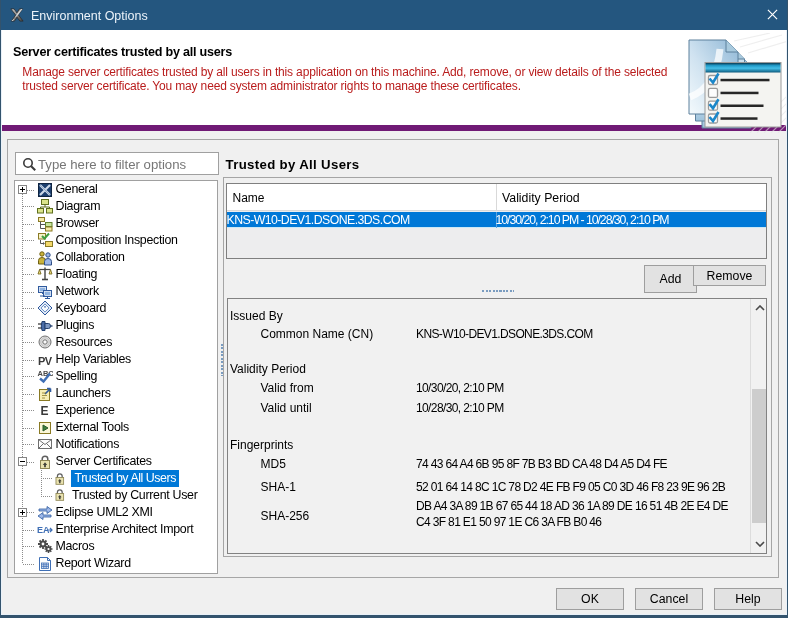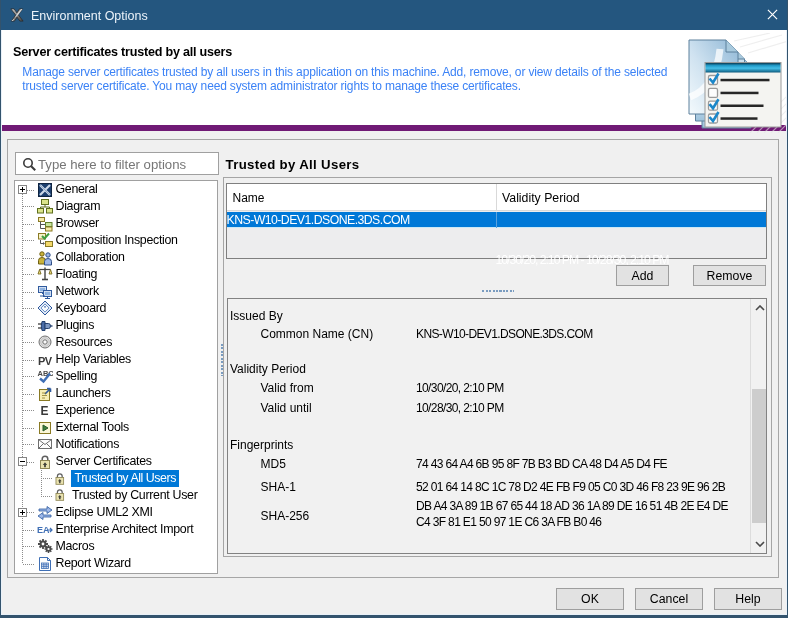--- a/index.html
+++ b/index.html
@@ -7,21 +7,21 @@
 body { font-family:"Liberation Sans",sans-serif; position:relative; background:#f0f0f0; overflow:hidden;
        border-left:1px solid #33536d; border-right:1px solid #33536d; }
 
 .titlebar { position:absolute; left:-1px; top:0; width:788px; height:30px; background:#24567f; }
 .titletext { position:absolute; left:31px; top:9px; font-size:12.5px; color:#ecf3fa; }
 .tblogo { position:absolute; left:9px; top:6.5px; }
 .closex { position:absolute; left:767px; top:9px; width:11px; height:11px; }
 
 .header { position:absolute; left:-1px; top:30px; width:788px; height:101px; background:#ffffff; border-bottom:6px solid #701a75; }
 .htitle { position:absolute; left:13px; top:15px; font-size:12.6px; font-weight:bold; color:#000; letter-spacing:-0.23px; }
-.hdesc  { position:absolute; left:22.3px; top:34.5px; font-size:12px; color:#3b82f6; line-height:14.3px; letter-spacing:-0.16px; }
+.hdesc  { position:absolute; left:22.3px; top:34.5px; font-size:12px; color:#b91c1c; line-height:14.3px; letter-spacing:-0.16px; }
 .hicon  { position:absolute; left:674px; top:2.5px; width:114px; height:100px; }
 
 .mainbox { position:absolute; left:6px; top:139px; width:772px; height:439px; border:1px solid #a6a6a6; background:#f0f0f0; }
 
 .filter { position:absolute; left:13.5px; top:152px; width:204px; height:23px; background:#fff; border:1px solid #a0a0a0; }
 .filter .mag { position:absolute; left:6px; top:3.5px; }
 .filter .ph { position:absolute; left:22.5px; top:3.5px; font-size:13.2px; color:#767676; }
 
 .tree { position:absolute; left:13px; top:180px; width:204px; height:394px; background:#fff; border:1px solid #a0a0a0; }
 .dotv { position:absolute; width:1px; background-image:repeating-linear-gradient(to bottom,#8c8c8c 0 1px,transparent 1px 2px); }
@@ -41,21 +41,21 @@
 .rheading { position:absolute; left:224.5px; top:157px; font-size:13.2px; font-weight:bold; letter-spacing:0.35px; }
 .rightbox { position:absolute; left:221.5px; top:177px; width:549px; height:380px; border:1px solid #a5a5a5; }
 
 .table { position:absolute; left:225px; top:183px; width:541px; height:76px; border:1px solid #7f7f7f; background:#ededee; }
 .thead { position:absolute; left:0; top:0; width:539px; height:27px; background:#fff; border-bottom:1px solid #d9d9d9; }
 .thname { position:absolute; left:5.5px; top:7px; font-size:12px; }
 .thval { position:absolute; left:275px; top:7px; font-size:12.3px; }
 .tcol { position:absolute; left:269px; top:0; width:1px; height:26px; background:#d9d9d9; }
 .trow { position:absolute; left:0; top:28px; width:539px; height:16px; background:#0078d7; border-bottom:1px solid #cbe8f6; color:#fff; font-size:12.3px; }
 .trow .c1 { position:absolute; left:-0.5px; top:1px; letter-spacing:-0.55px; }
-.trow .c2 { position:absolute; left:268.5px; top:1px; letter-spacing:-1.05px;margin-top:40px; }
+.trow .c2 { position:absolute; left:268.5px; top:1px; letter-spacing:-1.05px; }
 .trow .sep { position:absolute; left:269px; top:0; width:1px; height:16px; background:#5aa2de; }
 
 .btn { position:absolute; background:#e2e2e2; border:1px solid #9e9e9e; font-size:12.3px; color:#000;
        display:flex; align-items:center; justify-content:center; }
 
 .detail { position:absolute; left:226px; top:298px; width:540px; height:256px; border:1px solid #828282; background:#f1f1f1; }
 .drow { position:absolute; font-size:12px; color:#000; white-space:pre; }
 .dval { letter-spacing:-0.62px; }
 .dhex { letter-spacing:-0.65px; }
 .sbar { position:absolute; left:748.5px; top:299px; width:16.5px; height:254px; background:#f1f1f1; border-left:1px solid #dcdcdc; }
@@ -351,21 +351,21 @@
     <div class="thval">Validity Period</div>
     <div class="tcol"></div>
   </div>
   <div class="trow">
     <div class="c1">KNS-W10-DEV1.DSONE.3DS.COM</div>
     <div class="sep"></div>
     <div class="c2">10/30/20, 2:10 PM - 10/28/30, 2:10 PM</div>
   </div>
 </div>
 
-<div class="btn" style="left:615px;top:265px;width:53px;height:21px">Add</div>
+<div class="btn" style="left:643px;top:265px;width:53px;height:28px">Add</div>
 <div class="btn" style="left:692px;top:265px;width:73px;height:21px">Remove</div>
 
 <div class="detail"></div>
 <div class="drow" style="left:229px;top:309.0px">Issued By</div>
 <div class="drow" style="left:259.5px;top:326.5px">Common Name (CN)</div>
 <div class="drow dval" style="left:415px;top:326.5px">KNS-W10-DEV1.DSONE.3DS.COM</div>
 <div class="drow" style="left:229px;top:361.5px">Validity Period</div>
 <div class="drow" style="left:259.5px;top:381.0px">Valid from</div>
 <div class="drow dval" style="left:415px;top:381.0px">10/30/20, 2:10 PM</div>
 <div class="drow" style="left:259.5px;top:400.5px">Valid until</div>

